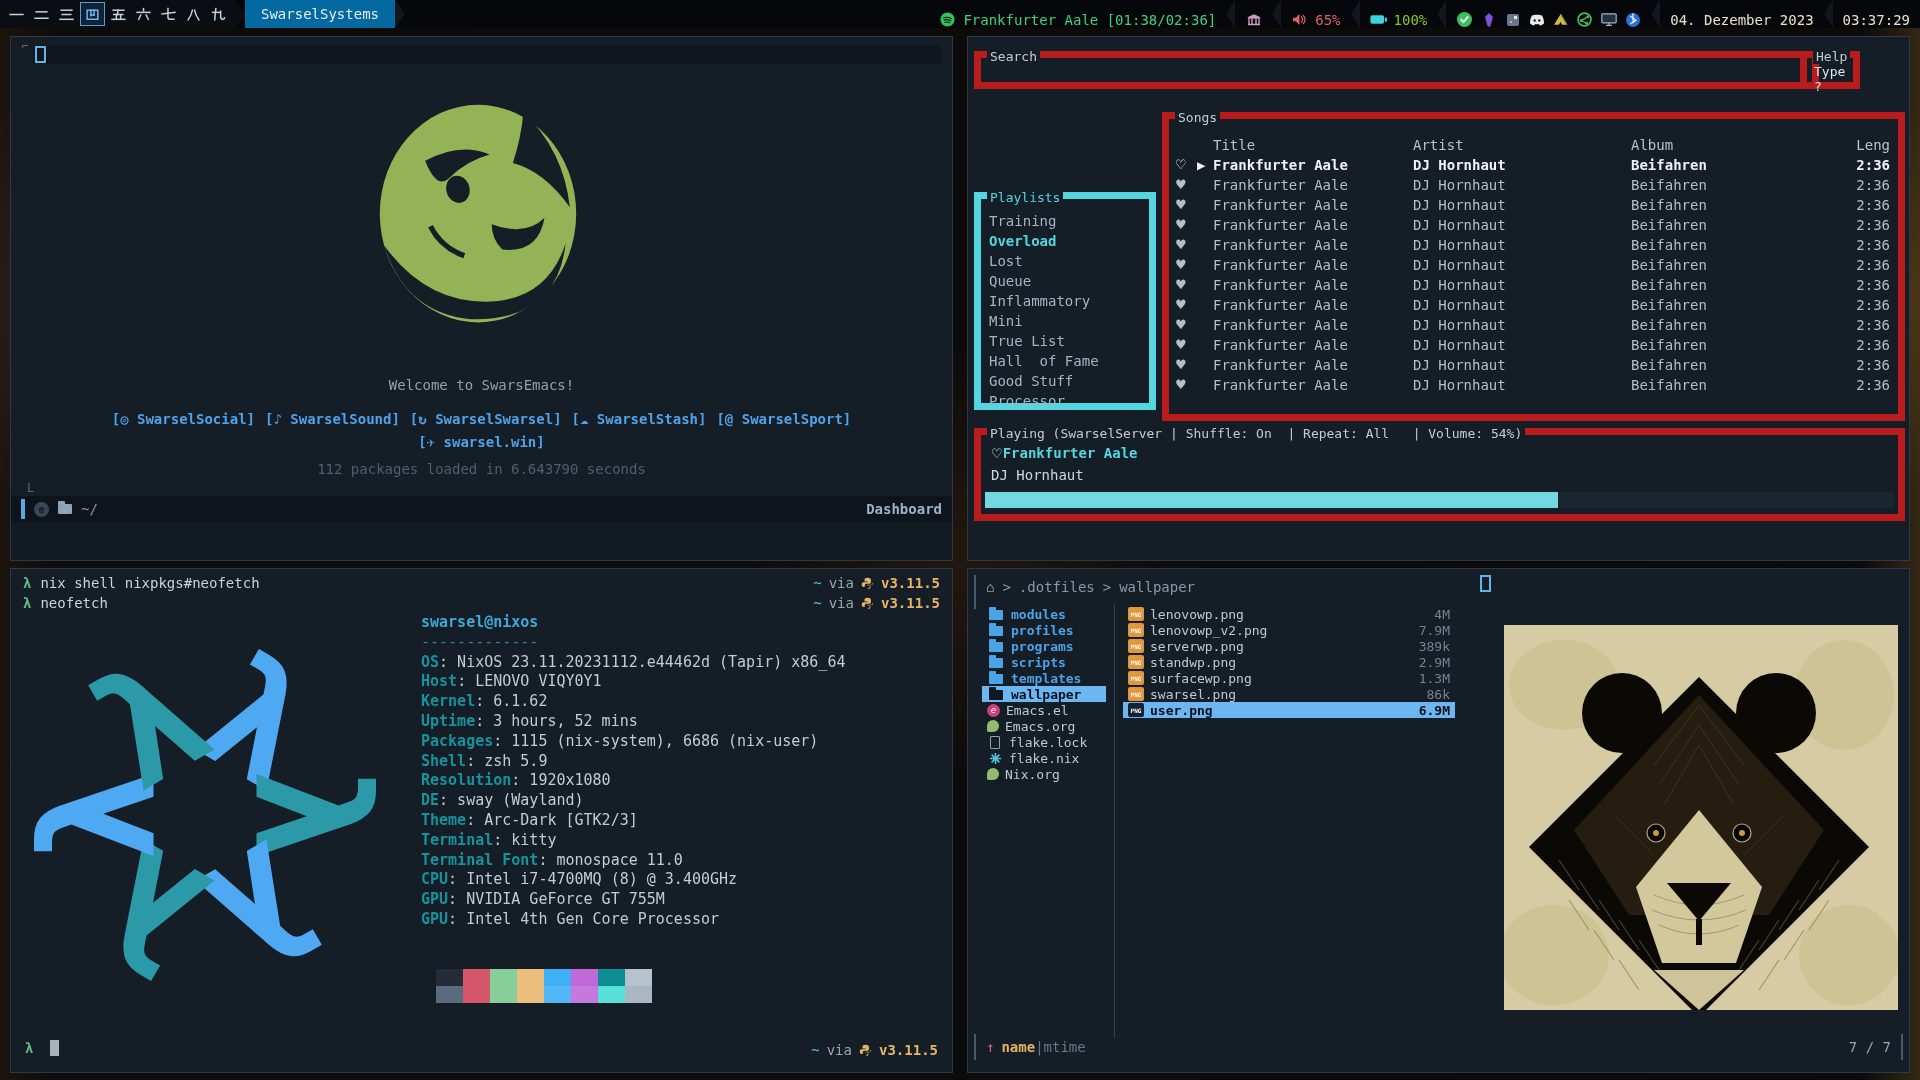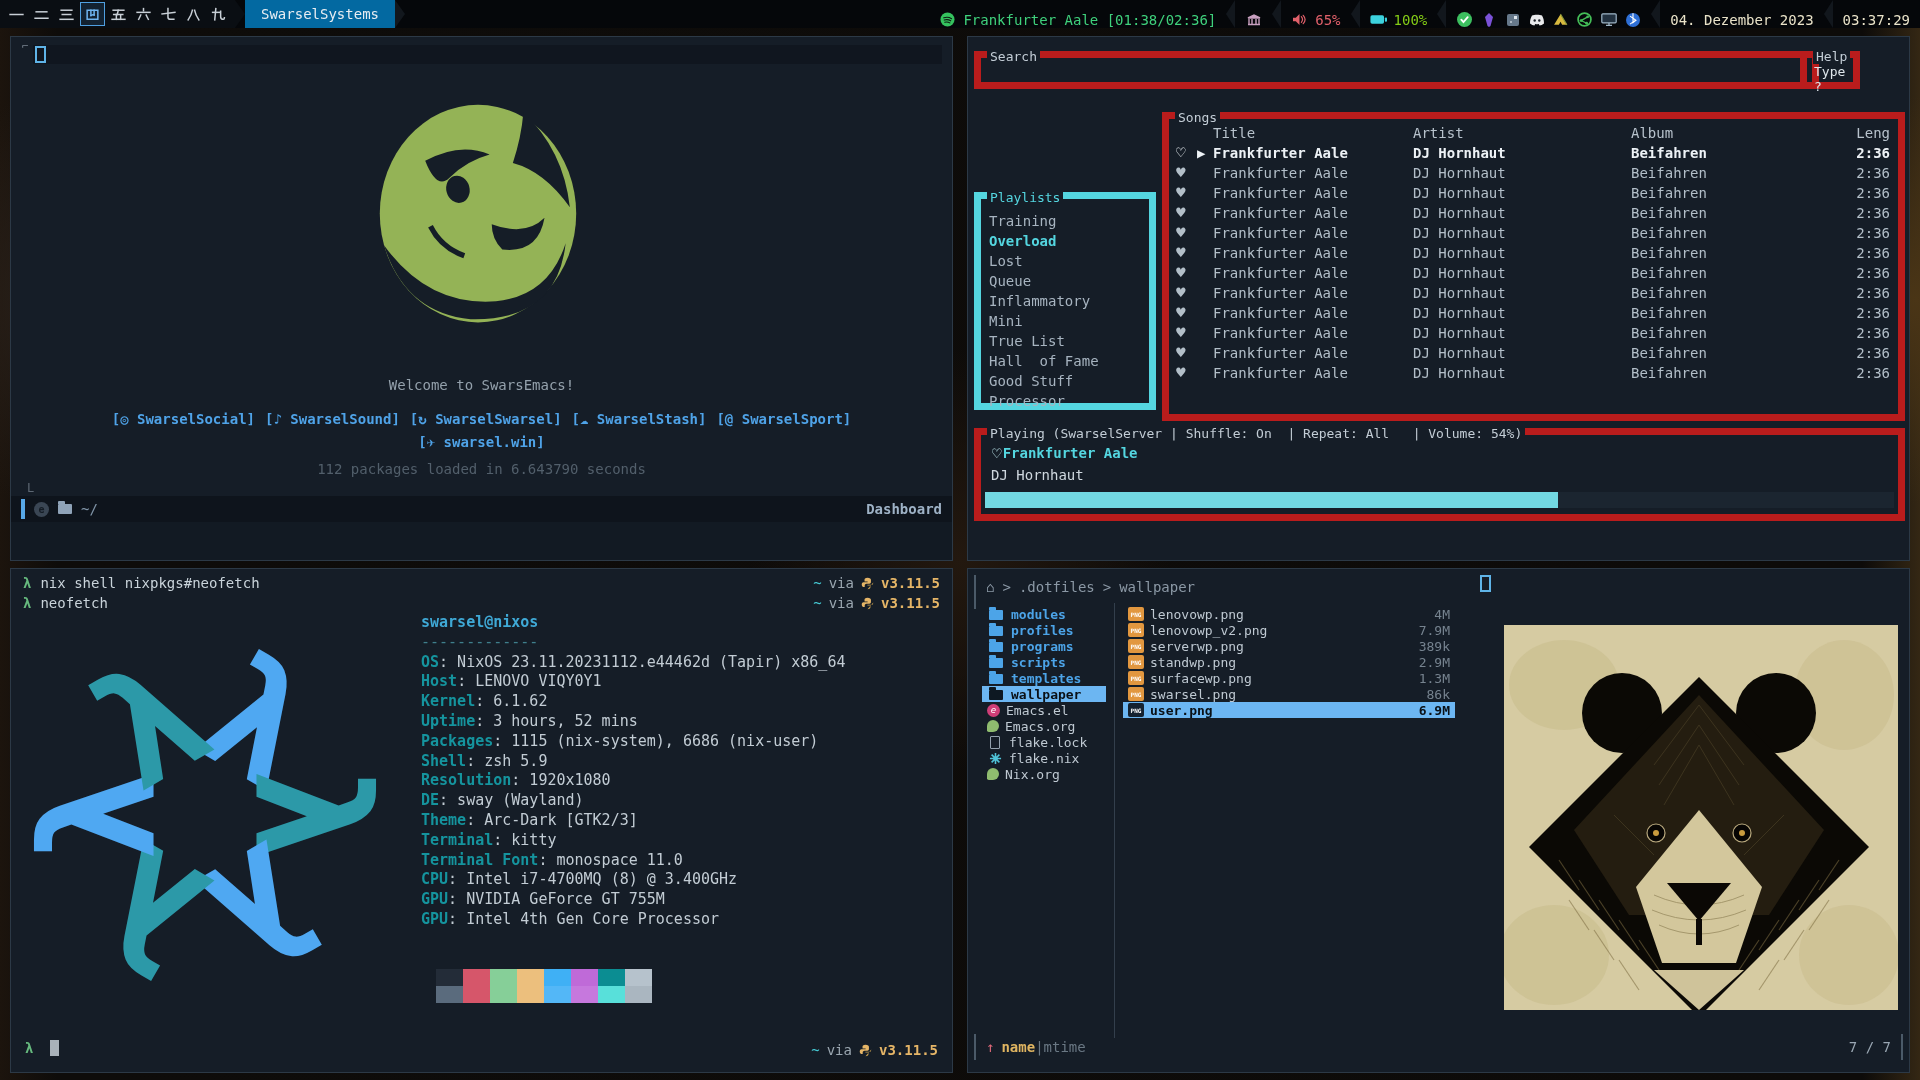--- a/index.html
+++ b/index.html
@@ -59,21 +59,21 @@
   .echo{position:absolute;left:0;right:0;top:485px;bottom:0;background:#121a23}
   
   .tbox{position:absolute;border:7px solid #b91c1c}
   .tbox .blab{position:absolute;top:-9px;left:6px;background:#151d27;padding:0 3px;font-size:13px;color:#c3cdd6;line-height:15px;white-space:pre}
   .tbox.cyan{border-color:#54d6e0}
   .tbox.cyan .blab{color:#54d6e0}
   .pitem{height:20px;line-height:20px;padding:0 8px;color:#a7b4c0;font-size:14px;white-space:pre;cursor:pointer}
   .pitem.selected{color:#54d6e0;font-weight:bold}
   .pitem.selwhite{color:#edf2f6;font-weight:bold}
   .songs-head,.song-row{display:grid;grid-template-columns:22px 16px 200px 218px 190px 1fr;height:20px;line-height:20px;padding:0 8px 0 6px;font-size:14px}
-  .songs-head{color:#b7c2cc;margin-top:4px}
+  .songs-head{color:#b7c2cc;margin-top:16px}
   .song-row{color:#b3bfc9;cursor:pointer}
   .song-row.now{color:#eef3f7;font-weight:bold}
   .s-heart{font-family:"DejaVu Sans",sans-serif;font-size:13px}
   .s-len{text-align:right}
   .playing-track{position:absolute;left:10px;top:10px;color:#54d6e0;font-weight:bold;font-size:14px}
   .playing-track .s-heart{font-weight:normal;color:#bfe9ee}
   .playing-artist{position:absolute;left:10px;top:32px;color:#cfd8df;font-size:14px}
   .progress{position:absolute;left:4px;right:4px;bottom:6px;height:16px;background:rgba(90,110,125,.10);cursor:pointer}
   .progress>span{display:block;height:100%;background:#72d8e2}
   

